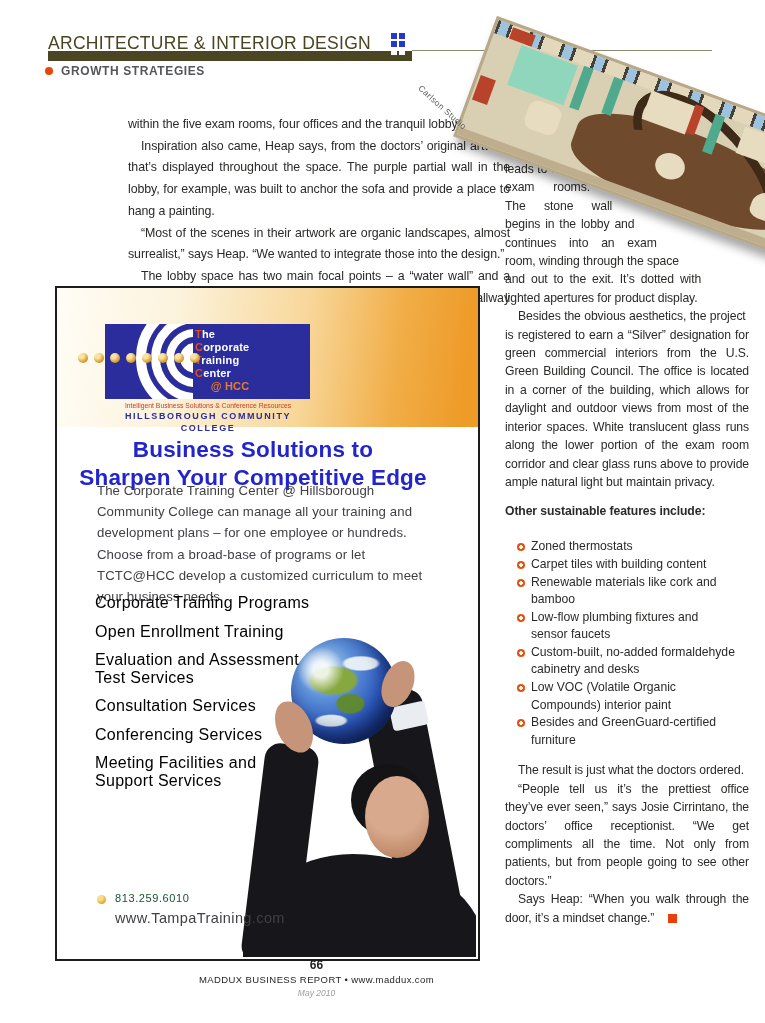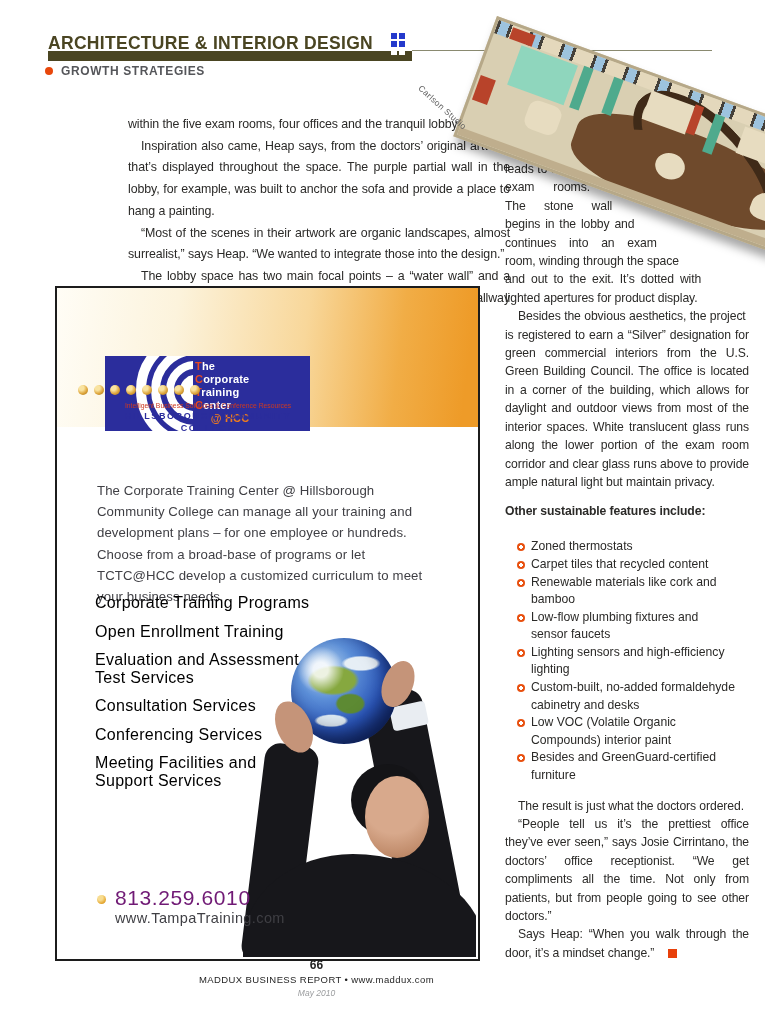--- a/index.html
+++ b/index.html
@@ -1,20 +1,20 @@
 <!DOCTYPE html>
 <html><head>
 <meta charset="utf-8">
 <style>
   html,body{margin:0;padding:0;background:#e8e8e8;}
   .page{position:relative;width:765px;height:1023px;background:#ffffff;overflow:hidden;
         font-family:"Liberation Sans",sans-serif;color:#2b2a28;}
 
   
-  .sec-title{position:absolute;left:48px;top:33px;font-size:17.5px;font-weight:bold;
+  .sec-title{position:absolute;left:48px;top:33px;font-size:17.5px;font-weight:normal;
              letter-spacing:.3px;color:#4a4522;z-index:3;}
   .sec-bar{position:absolute;left:48px;top:51px;width:364px;height:10px;background:#4a4522;z-index:2;}
   .hairline{position:absolute;left:412px;top:50px;width:300px;height:1px;background:#8a8a70;z-index:1;}
   .dots{position:absolute;left:391px;top:33px;display:grid;grid-template-columns:6px 6px;grid-gap:2px;z-index:4;}
   .dots div{width:6px;height:6px;}
   .dot-b{background:#2439cc;}
   .dot-w{background:#ffffff;}
   .subsec{position:absolute;left:45px;top:64px;display:flex;align-items:center;z-index:3;}
   .subsec .bullet{width:8px;height:8px;border-radius:50%;background:#e8470b;margin-right:8px;}
   .subsec .txt{font-size:12px;font-weight:600;letter-spacing:.6px;color:#55565a;}
@@ -42,21 +42,21 @@
   ul.features li{font-size:12.2px;line-height:17.6px;padding-left:14px;text-indent:-14px;}
   .fbullet{display:inline-block;width:8px;height:8px;border-radius:50%;vertical-align:-1px;
            background:radial-gradient(circle,#ffffff 0 1.6px,#e8500f 1.7px 100%);margin-right:6px;}
   .endmark{display:inline-block;width:9px;height:9px;background:#e8400a;margin-left:14px;vertical-align:-1px;}
 
   
   .ad{position:absolute;left:55px;top:286px;width:421px;height:671px;border:2px solid #1c1c1c;
       background:#ffffff;z-index:3;}
   .ad-band{position:absolute;left:0;top:0;width:100%;height:139px;
            background:linear-gradient(97deg,#fffdf6 0%,#fcf3dc 28%,#f8d79a 58%,#f1ad46 80%,#ee9b28 96%);}
-  .logo{position:absolute;left:48px;top:36px;width:205px;height:82px;margin-top:32px;}
+  .logo{position:absolute;left:48px;top:36px;width:205px;height:82px;}
   .logo-box{position:absolute;left:0;top:0;width:205px;height:75px;background:#2b2d9c;}
   .arcs{position:absolute;left:0;top:0;width:88px;height:75px;overflow:hidden;}
   .ring{position:absolute;border-radius:50%;}
   .r1{left:75px;top:19px;width:30px;height:30px;background:#ffffff;}
   .r2{left:61px;top:5px;width:58px;height:58px;border:8px solid #ffffff;box-sizing:border-box;}
   .r3{left:46px;top:-10px;width:88px;height:88px;border:9px solid #ffffff;box-sizing:border-box;}
   .r4{left:31px;top:-25px;width:118px;height:118px;border:10px solid #ffffff;box-sizing:border-box;}
   .beads{position:absolute;left:-27px;top:29px;display:flex;z-index:5;}
   .beads span{width:10px;height:10px;border-radius:50%;margin-right:6px;
               background:radial-gradient(circle at 35% 30%,#f9e3a0 0 25%,#dda43a 60%,#9c6d18 100%);}
@@ -70,21 +70,21 @@
   .headline{position:absolute;left:0;top:148px;width:392px;text-align:center;
             color:#2125cb;font-weight:bold;font-size:22.5px;line-height:27.5px;letter-spacing:.2px;}
   .ad-body{position:absolute;left:40px;top:192px;width:338px;font-size:13.2px;line-height:21.2px;
            color:#3f3f44;letter-spacing:.1px;}
   .services{position:absolute;left:38px;top:306px;width:238px;z-index:6;}
   .services div{font-size:16px;line-height:17.5px;color:#000000;letter-spacing:.3px;
                 margin-bottom:11px;white-space:pre-line;}
   .contact{position:absolute;left:40px;top:600px;z-index:6;}
   .contact .gold{position:absolute;left:0;top:7px;width:9px;height:9px;border-radius:50%;
                  background:radial-gradient(circle at 35% 30%,#f7dc90 0 30%,#e5a62e 70%,#a87818 100%);}
-  .phone{margin-left:18px;font-size:21px;color:#701a75;letter-spacing:.6px;line-height:20px;}
+  .phone{margin-left:18px;font-size:11px;color:#14532d;letter-spacing:.6px;line-height:20px;}
   .website{margin-left:18px;font-size:14.5px;color:#3f3f44;letter-spacing:.4px;line-height:20px;}
 
   
   .photo{position:absolute;left:168px;top:328px;width:251px;height:341px;overflow:hidden;}
   .arm{position:absolute;background:#17171b;}
   .arm-l{left:28px;top:128px;width:54px;height:220px;transform:rotate(7deg);border-radius:16px;}
   .arm-r{left:158px;top:74px;width:60px;height:240px;transform:rotate(-11deg);border-radius:16px;}
   .cuff{position:absolute;left:166px;top:88px;width:36px;height:24px;background:#e9edf2;
         transform:rotate(-12deg);border-radius:4px;z-index:3;}
   .hair{position:absolute;left:126px;top:148px;width:74px;height:72px;background:#141417;
@@ -165,24 +165,23 @@
     <p>The lobby space has two main focal points – a “water wall” and a stone wall. The water wall screens the waiting area from the hallway that</p>
   </div>
 
   <div class="right-col">
     <div class="wrap-spacer"></div>
     <p>leads to the exam rooms. The stone wall begins in the lobby and continues into an exam room, winding through the space and out to the exit. It’s dotted with lighted apertures for product display.</p>
     <p class="ind">Besides the obvious aesthetics, the project is registered to earn a “Silver” designation for green commercial interiors from the U.S. Green Building Council. The office is located in a corner of the building, which allows for daylight and outdoor views from most of the interior spaces. White translucent glass runs along the lower portion of the exam room corridor and clear glass runs above to provide ample natural light but maintain privacy.</p>
     <div class="feat-head">Other sustainable features include:</div>
     <ul class="features">
       <li><span class="fbullet"></span><span>Zoned thermostats</span></li>
-      <li><span class="fbullet"></span><span>Carpet tiles that recycled content</span></li>
+      <li><span class="fbullet"></span><span>Carpet tiles with building content</span></li>
       <li><span class="fbullet"></span><span>Renewable materials like cork and bamboo</span></li>
       <li><span class="fbullet"></span><span>Low-flow plumbing fixtures and sensor faucets</span></li>
-      <li><span class="fbullet"></span><span>Lighting sensors and high-efficiency lighting</span></li>
       <li><span class="fbullet"></span><span>Custom-built, no-added formaldehyde cabinetry and desks</span></li>
       <li><span class="fbullet"></span><span>Low VOC (Volatile Organic Compounds) interior paint</span></li>
       <li><span class="fbullet"></span><span>Besides and GreenGuard-certified furniture</span></li>
     </ul>
     <p class="ind">The result is just what the doctors ordered.</p>
     <p class="ind">“People tell us it’s the prettiest office they’ve ever seen,” says Josie Cirrintano, the doctors’ office receptionist. “We get compliments all the time. Not only from patients, but from people going to see other doctors.”</p>
     <p class="ind"><span>Says Heap: “When you walk through the door, it’s a mindset change.”</span><span class="endmark"></span></p>
   </div>
 
   <div class="ad">
@@ -213,20 +212,24 @@
           <span></span>
           <span></span>
           <span></span>
       </div>
     </div>
     <div class="logo-tagline">
       <div class="tag1">Intelligent Business Solutions &amp; Conference Resources</div>
       <div class="tag2">HILLSBOROUGH COMMUNITY COLLEGE</div>
     </div>
 
+    <div class="headline">
+      <div>Business Solutions to</div>
+      <div>Sharpen Your Competitive Edge</div>
+    </div>
 
     <div class="ad-body">The Corporate Training Center @ Hillsborough Community College can manage all your training and development plans – for one employee or hundreds. Choose from a broad-base of programs or let TCTC@HCC develop a customized curriculum to meet your business needs.</div>
 
     <div class="services">
       <div>Corporate Training Programs</div>
       <div>Open Enrollment Training</div>
       <div>Evaluation and Assessment
 Test Services</div>
       <div>Consultation Services</div>
       <div>Conferencing Services</div>

